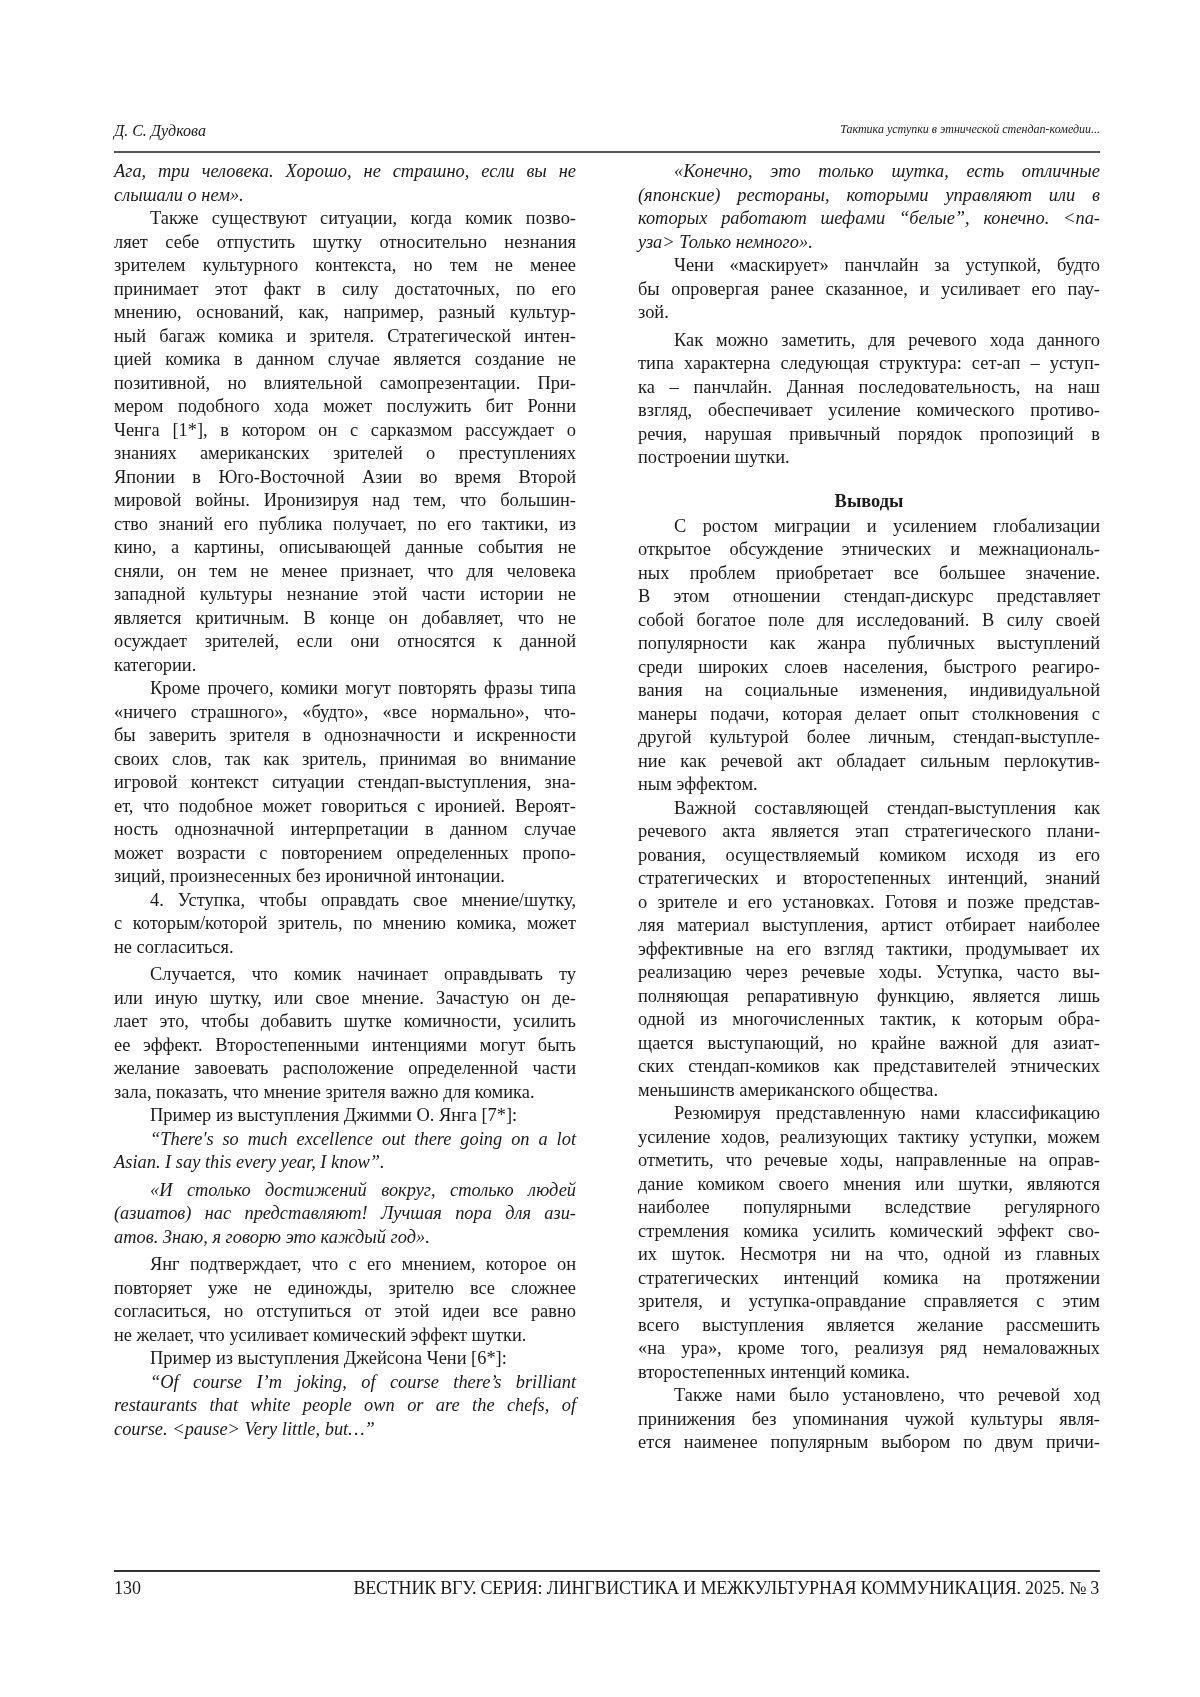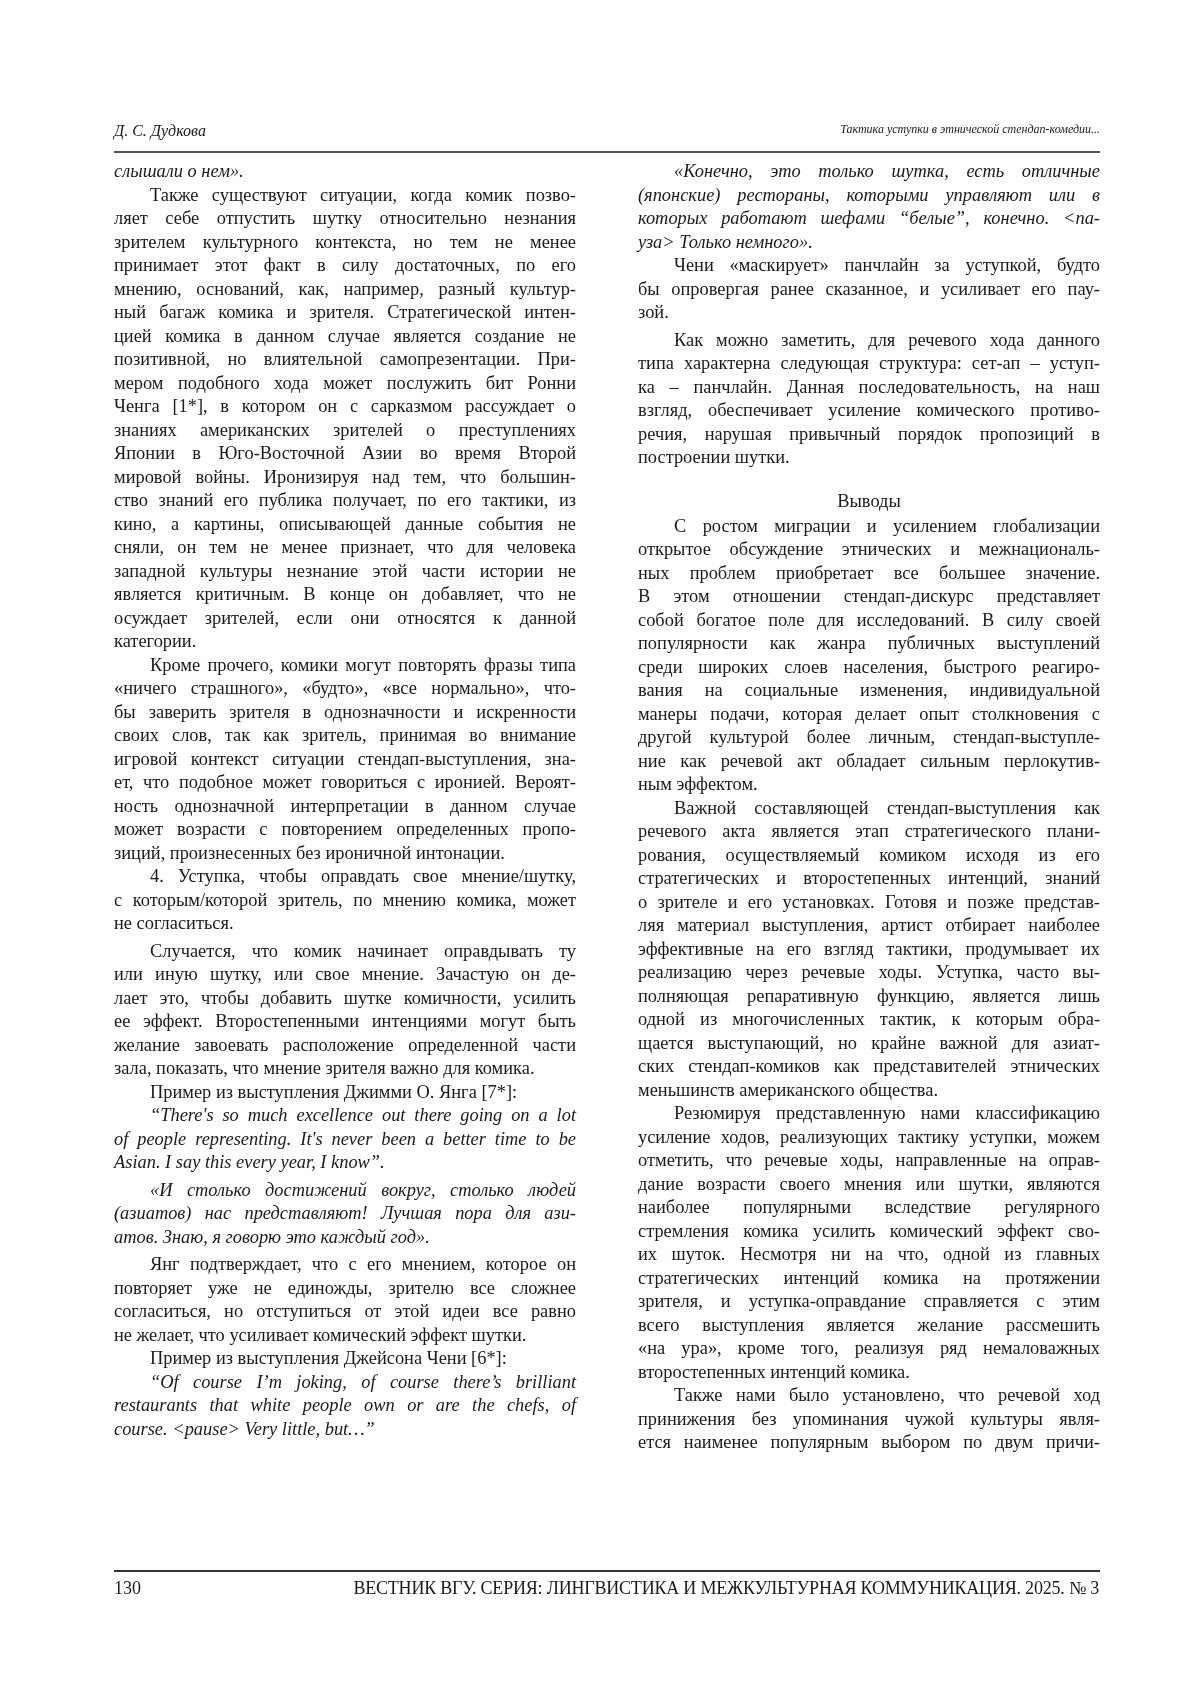--- a/index.html
+++ b/index.html
@@ -15,32 +15,33 @@
   .footer .journal { position: absolute; right: 1px; top: 0; letter-spacing: -0.2px; }
   .col { position: absolute; top: 160px; width: 462px; font-size: 18.4px; line-height: 23.5px; }
   .col.left { left: 114px; }
   .col.right { left: 638px; }
   .ln { display: block; height: 23.5px; white-space: nowrap; text-align: justify; text-align-last: justify; overflow: visible; }
   .ln.last { text-align-last: left; }
   .ln.ind { padding-left: 36px; }
   .ln.it { font-style: italic; }
   .gap { display: block; height: 4px; }
   .gap-lg { display: block; height: 18px; }
-  .heading { display: block; text-align: center; font-weight: normal; height: 27px; line-height: 27px; font-size: 18.4px; }
+  .heading { display: block; text-align: center; font-weight: bold; height: 27px; line-height: 27px; font-size: 18.4px; }
 </style>
 </head>
 <body>
 
 <div class="header">
   <span class="author">Д. С. Дудкова</span>
   <span class="running">Тактика уступки в этнической стендап-комедии...</span>
 </div>
 <div class="hr-top"></div>
 
 <div class="col left" id="col-left">
+    <span class="ln it">Ага, три человека. Хорошо, не страшно, если вы не</span>
     <span class="ln it last">слышали о нем».</span>
     <span class="ln ind">Также существуют ситуации, когда комик позво-</span>
     <span class="ln">ляет себе отпустить шутку относительно незнания</span>
     <span class="ln">зрителем культурного контекста, но тем не менее</span>
     <span class="ln">принимает этот факт в силу достаточных, по его</span>
     <span class="ln">мнению, оснований, как, например, разный культур-</span>
     <span class="ln">ный багаж комика и зрителя. Стратегической интен-</span>
     <span class="ln">цией комика в данном случае является создание не</span>
     <span class="ln">позитивной, но влиятельной самопрезентации. При-</span>
     <span class="ln">мером подобного хода может послужить бит Ронни</span>
@@ -69,21 +70,20 @@
     <span class="ln last">не согласиться.</span>
     <span class="gap"></span>
     <span class="ln ind">Случается, что комик начинает оправдывать ту</span>
     <span class="ln">или иную шутку, или свое мнение. Зачастую он де-</span>
     <span class="ln">лает это, чтобы добавить шутке комичности, усилить</span>
     <span class="ln">ее эффект. Второстепенными интенциями могут быть</span>
     <span class="ln">желание завоевать расположение определенной части</span>
     <span class="ln last">зала, показать, что мнение зрителя важно для комика.</span>
     <span class="ln ind last">Пример из выступления Джимми О. Янга [7*]:</span>
     <span class="ln ind it">“There's so much excellence out there going on a lot</span>
-    <span class="ln it">of people representing. It's never been a better time to be</span>
     <span class="ln it last">Asian. I say this every year, I know”.</span>
     <span class="gap"></span>
     <span class="ln ind it">«И столько достижений вокруг, столько людей</span>
     <span class="ln it">(азиатов) нас представляют! Лучшая пора для ази-</span>
     <span class="ln it last">атов. Знаю, я говорю это каждый год».</span>
     <span class="gap"></span>
     <span class="ln ind">Янг подтверждает, что с его мнением, которое он</span>
     <span class="ln">повторяет уже не единожды, зрителю все сложнее</span>
     <span class="ln">согласиться, но отступиться от этой идеи все равно</span>
     <span class="ln last">не желает, что усиливает комический эффект шутки.</span>
@@ -130,21 +130,21 @@
     <span class="ln">эффективные на его взгляд тактики, продумывает их</span>
     <span class="ln">реализацию через речевые ходы. Уступка, часто вы-</span>
     <span class="ln">полняющая репаративную функцию, является лишь</span>
     <span class="ln">одной из многочисленных тактик, к которым обра-</span>
     <span class="ln">щается выступающий, но крайне важной для азиат-</span>
     <span class="ln">ских стендап-комиков как представителей этнических</span>
     <span class="ln last">меньшинств американского общества.</span>
     <span class="ln ind">Резюмируя представленную нами классификацию</span>
     <span class="ln">усиление ходов, реализующих тактику уступки, можем</span>
     <span class="ln">отметить, что речевые ходы, направленные на оправ-</span>
-    <span class="ln">дание возрасти своего мнения или шутки, являются</span>
+    <span class="ln">дание комиком своего мнения или шутки, являются</span>
     <span class="ln">наиболее популярными вследствие регулярного</span>
     <span class="ln">стремления комика усилить комический эффект сво-</span>
     <span class="ln">их шуток. Несмотря ни на что, одной из главных</span>
     <span class="ln">стратегических интенций комика на протяжении</span>
     <span class="ln">зрителя, и уступка-оправдание справляется с этим</span>
     <span class="ln">всего выступления является желание рассмешить</span>
     <span class="ln">«на ура», кроме того, реализуя ряд немаловажных</span>
     <span class="ln last">второстепенных интенций комика.</span>
     <span class="ln ind">Также нами было установлено, что речевой ход</span>
     <span class="ln">принижения без упоминания чужой культуры явля-</span>

